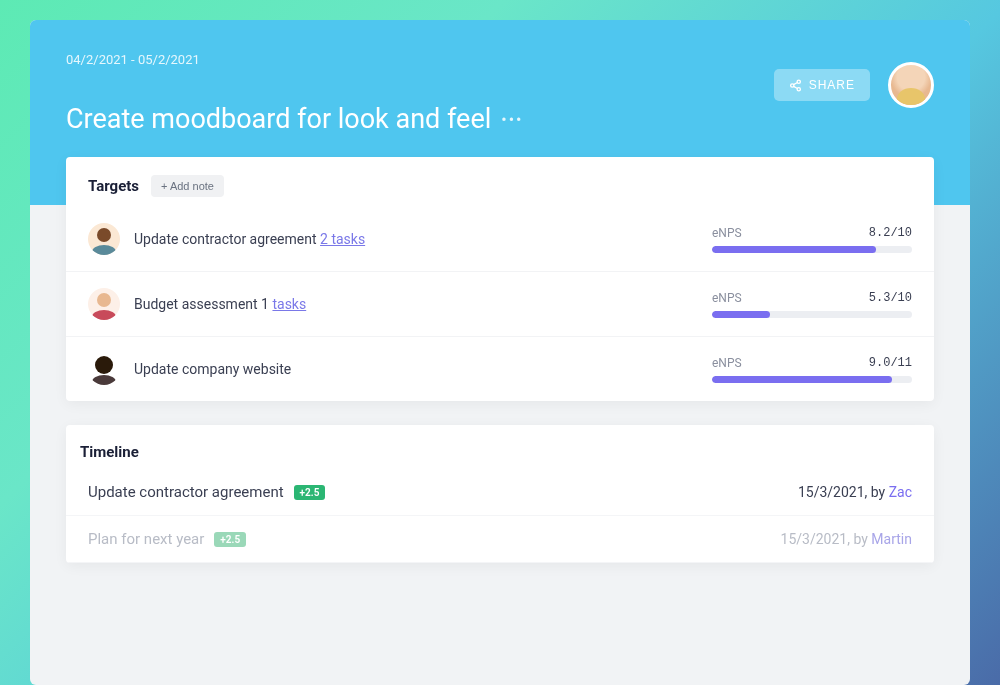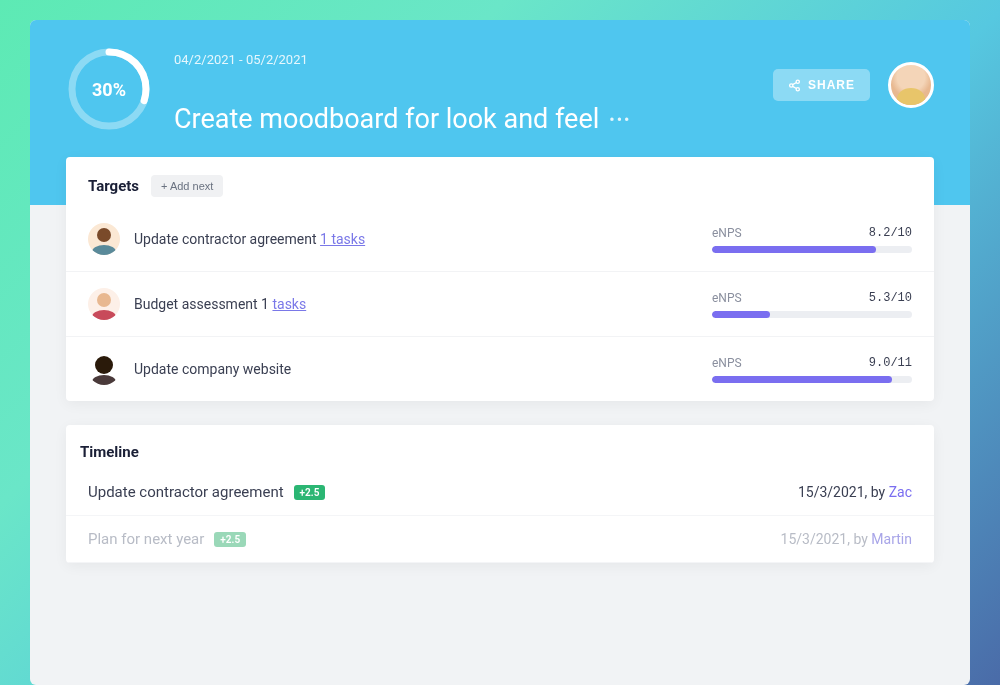--- a/index.html
+++ b/index.html
@@ -59,21 +59,21 @@
       gap: 18px;
       padding-top: 16px;
     }
     .share-btn {
       background: rgba(255,255,255,0.35);
       color: #fff;
       border: none;
       border-radius: 5px;
       padding: 9px 15px;
       font-size: 12px;
-      font-weight: 700;
+      font-weight: 400;
       letter-spacing: 1px;
       display: flex;
       align-items: center;
       gap: 7px;
       cursor: pointer;
     }
     .share-icon { width: 13px; height: 13px; }
     .avatar-main {
       width: 46px; height: 46px;
       border-radius: 50%;
@@ -211,27 +211,20 @@
     .timeline-user { color: #7a6ef0; cursor: pointer; }
     .timeline-row.faded .timeline-user{ color:#a8a5e8;}
     .card-head-simple { padding: 18px 22px 8px 14px; }
   </style>
 </head>
 <body>
 
 <div class="app">
 
   <div class="header">
-    <div class="progress-ring">
-      <svg width="86" height="86">
-        <circle cx="43" cy="43" r="37" stroke="rgba(255,255,255,0.35)" stroke-width="7" fill="none"></circle>
-        <circle cx="43" cy="43" r="37" stroke="#fff" stroke-width="7" fill="none" stroke-dasharray="232.5" stroke-dashoffset="162.7" stroke-linecap="round"></circle>
-      </svg>
-      <div class="progress-percent">30%</div>
-    </div>
     <div class="title-block">
       <div class="date-range">04/2/2021 - 05/2/2021</div>
       <h1 class="page-title">
         <span>Create moodboard for look and feel</span>
         <span class="more-icon">•••</span>
       </h1>
     </div>
     <div class="header-right">
       <button class="share-btn">
         <svg class="share-icon" viewBox="0 0 24 24" fill="none" stroke="#fff" stroke-width="2.5">
@@ -245,27 +238,27 @@
       </button>
       <div class="avatar-main"></div>
     </div>
   </div>
 
   <div class="content">
 
     <div class="card">
       <div class="card-head">
         <div class="card-title">Targets</div>
-        <button class="add-note-btn">+ Add next</button>
+        <button class="add-note-btn">+ Add note</button>
       </div>
 
       <div class="target-row">
         <div class="target-avatar av1"></div>
         <div class="target-text">
-          <span>Update contractor agreement </span><span class="task-link">1 tasks</span>
+          <span>Update contractor agreement </span><span class="task-link">2 tasks</span>
         </div>
         <div class="metric-block">
           <div class="metric-head">
             <span>eNPS</span>
             <span class="metric-score">8.2/10</span>
           </div>
           <div class="metric-bar">
               <div class="metric-fill" style="width:82%"></div>
             </div>
         </div>

